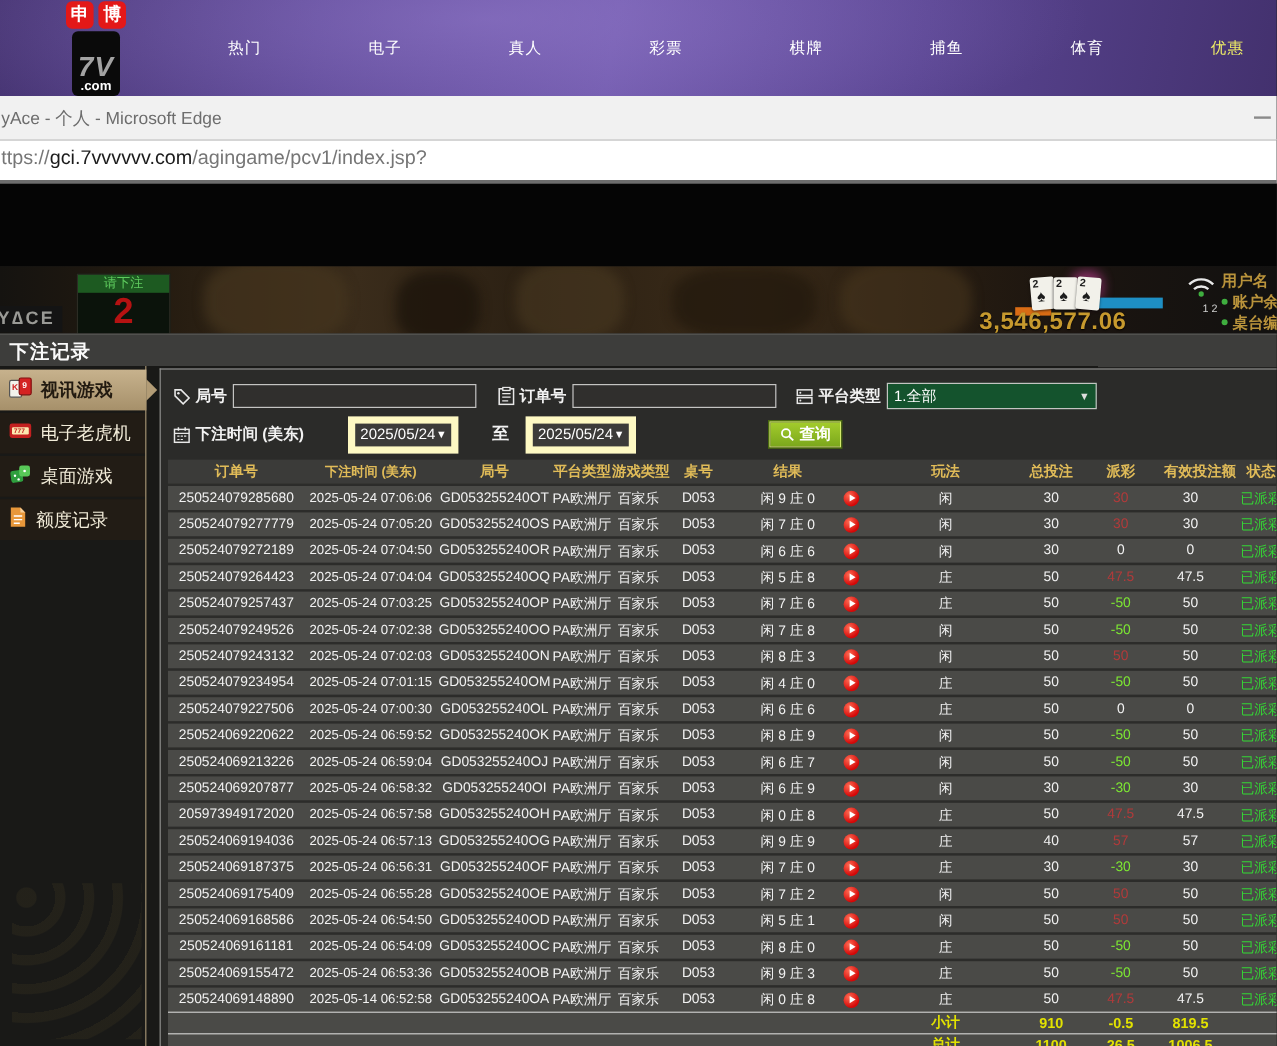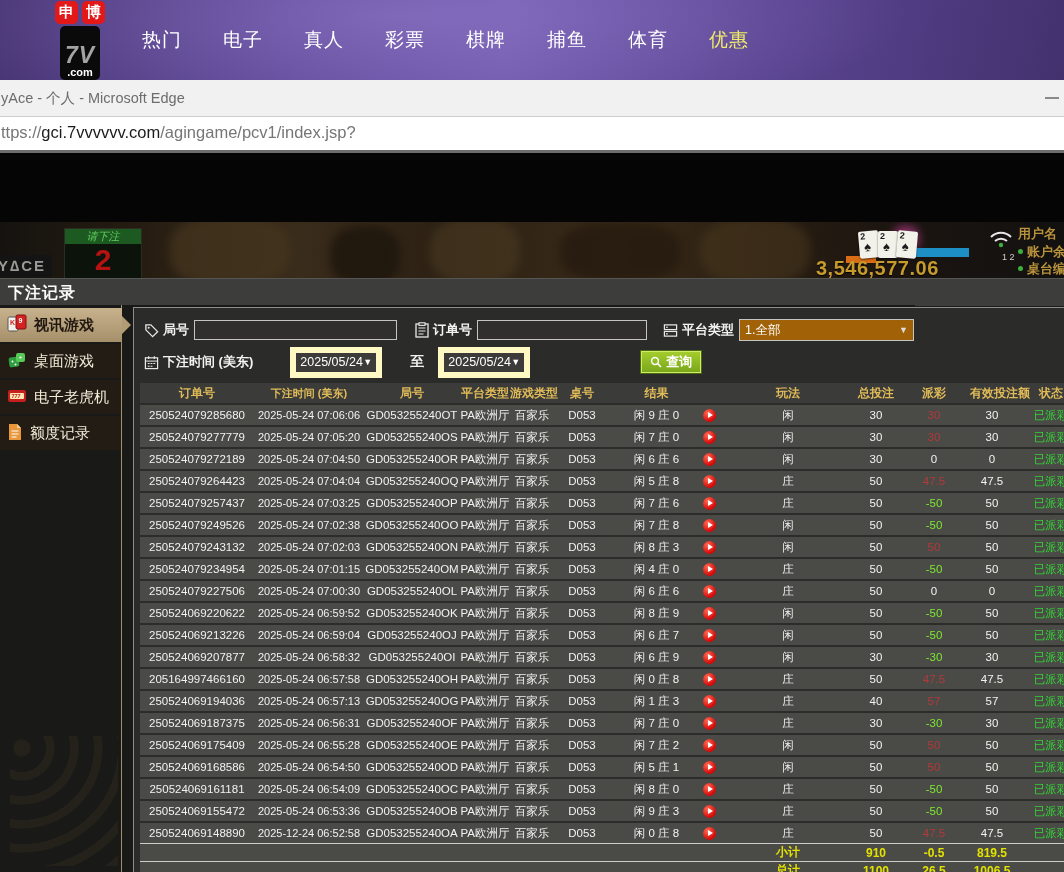--- a/index.html
+++ b/index.html
@@ -18,21 +18,21 @@
     display:flex;align-items:center;
   }
   .logo{margin-left:48px;width:64px;display:flex;flex-direction:column;align-items:center;cursor:pointer;}
   .logo-badges{display:flex;gap:4px;margin-bottom:2px;}
   .logo-badge{width:23px;height:23px;background:#e31818;border-radius:5px;color:#fff;
     font-size:15px;font-weight:bold;display:flex;align-items:center;justify-content:center;}
   .logo-box{background:#0a0a0a;border-radius:5px;padding:1px 5px 3px;display:flex;flex-direction:column;align-items:center;}
   .logo-main{color:#a3a3a3;font-size:23px;font-weight:bold;font-style:italic;line-height:24px;letter-spacing:1px;margin-top:16px;}
   .logo-suffix{color:#fff;font-size:11px;font-weight:bold;line-height:10px;}
   .nav-menu{display:flex;margin-left:30px;gap:41px;}
-  .nav-item{color:#ffffff;font-size:19px;letter-spacing:1px;cursor:pointer;white-space:nowrap;}
+  .nav-item{color:#ffffff;font-size:13px;letter-spacing:1px;cursor:pointer;white-space:nowrap;margin-left:48px;}
   .nav-item.highlight{color:var(--promo-yellow,#f0ee66);}
   
   .title-bar{position:absolute;left:0;top:80px;width:1064px;height:36px;background:#f1f1f1;border-bottom:1px solid #cfcfcf;}
   .title-text{position:absolute;left:1px;top:9px;color:#6d6d6d;font-size:14.5px;}
   .win-minimize{position:absolute;right:5px;top:17px;width:14px;height:2px;background:#8a8a8a;cursor:pointer;}
   
   .url-bar{position:absolute;left:0;top:117px;width:1064px;height:33px;background:#ffffff;border-bottom:3px solid #6e6e6e;cursor:text;}
   .url-text{position:absolute;left:1px;top:6px;font-size:16.5px;white-space:nowrap;}
   .url-dim{color:#767676;} .url-domain{color:#1b1b1b;}
   
@@ -41,21 +41,21 @@
     background:linear-gradient(90deg,#151310 0%,#241b10 12%,#3a2c1b 28%,#2b2013 42%,#3a2b19 58%,#281d11 72%,#1a1410 86%,#121110 100%);}
   .blob{position:absolute;filter:blur(5px);border-radius:40%;}
   .b1{left:170px;top:-6px;width:120px;height:70px;background:#46361f;opacity:.7;}
   .b2{left:330px;top:4px;width:70px;height:60px;background:#1d150c;opacity:.8;}
   .b3{left:430px;top:-4px;width:90px;height:66px;background:#4a3a22;opacity:.6;}
   .b4{left:560px;top:0;width:120px;height:60px;background:#241a0e;opacity:.8;}
   .b5{left:700px;top:-4px;width:110px;height:66px;background:#4a381f;opacity:.55;}
   .b6{left:893px;top:4px;width:26px;height:26px;background:#b13a86;opacity:.75;}
   .yace-brand{position:absolute;left:-4px;top:33px;color:#9a9a96;font-size:15px;font-weight:bold;letter-spacing:2px;background:#141414;padding:2px 6px 3px 2px;}
   .bet-box{position:absolute;left:64px;top:6px;width:76px;height:50px;background:#0b130b;border:1px solid #2c2c24;}
-  .bet-box-head{height:15px;background:#1d5a21;color:#5ecb5e;font-size:11px;text-align:center;line-height:15px;font-style:italic;}
+  .bet-box-head{height:15px;background:#1d5a21;color:#5ecb5e;font-size:11px;text-align:center;line-height:15px;}
   .bet-count{color:#b51212;font-size:30px;font-weight:bold;text-align:center;line-height:32px;}
   .cards{position:absolute;left:860px;top:9px;display:flex;}
   .card{width:20px;height:27px;background:#f2f1ea;border-radius:2px;margin-left:-1px;position:relative;
     color:#1c1c1c;box-shadow:0 1px 2px rgba(0,0,0,.6);}
   .card:nth-child(1){transform:rotate(-5deg);} .card:nth-child(3){transform:rotate(5deg);}
   .card .rank{position:absolute;left:2px;top:0;font-size:9px;font-weight:bold;}
   .card .suit{position:absolute;left:5px;top:9px;font-size:13px;line-height:13px;}
   .bar-orange{position:absolute;left:846px;top:34px;width:30px;height:7px;background:#d96c15;}
   .bar-blue{position:absolute;left:901px;top:26px;width:68px;height:9px;background:#1e8fc4;}
   .jackpot{position:absolute;left:816px;top:35px;color:#c79a2e;font-size:20px;font-weight:bold;
@@ -82,21 +82,21 @@
   .content-panel{position:absolute;left:133px;top:2px;width:930px;height:565px;
     background:#2b2b29;border-left:1px solid #8d8d8b;border-top:1px solid #8d8d8b;overflow:hidden;}
   
   .filters{padding:9px 0 0 10px;color:#f2f2f2;}
   .filter-row{display:flex;align-items:center;height:26px;}
   .filter-row + .filter-row{margin-top:6px;}
   .f-label{font-size:13px;font-weight:bold;margin:0 5px 0 4px;white-space:nowrap;}
   .f-input{width:193px;height:18px;background:#302f2d;border:1px solid #c4c4c2;color:#fff;
     font-size:12px;padding:0 4px;outline:none;}
   .f-input.short{width:160px;}
-  .f-select{width:163px;height:20px;background:#a16207;border:1px solid #c4c4c2;color:#fff;
+  .f-select{width:163px;height:20px;background:#14532d;border:1px solid #c4c4c2;color:#fff;
     font-size:12.5px;display:flex;align-items:center;justify-content:space-between;padding:0 5px;cursor:pointer;}
   .f-select .arrow{font-size:9px;color:#ddd;}
   .gap1{width:18px;} .gap2{width:16px;}
   .date-field{width:72px;height:19px;background:#3c3b39;border:6px solid #fef9c3;color:#fff;font-size:12.5px;
     display:flex;align-items:center;justify-content:space-between;padding:0 4px;cursor:pointer;}
   .date-field .arrow{font-size:9px;}
   .to-label{font-size:14px;font-weight:bold;width:26px;text-align:center;margin-left:22px;margin-right:8px;}
   .date1-offset{margin-left:32px;}
   .query-btn{margin-left:111px;height:22px;padding:0 8px;display:flex;align-items:center;gap:4px;
     background:linear-gradient(#a3cc2c,#7ba71c);border:1px solid #d2ea6a;outline:1px solid #4a6a10;
@@ -209,35 +209,35 @@
         <span><svg width="20" height="19" viewBox="0 0 20 19">
             <rect x="1" y="3" width="10" height="14" rx="1.5" fill="#f2f2ec" stroke="#555"></rect>
             <text x="3" y="11" font-size="7" fill="#d02020" font-weight="bold">K</text>
             <rect x="9" y="1" width="10" height="14" rx="1.5" fill="#d42222" stroke="#801010"></rect>
             <text x="11.5" y="9" font-size="7" fill="#fff" font-weight="bold">9</text>
           </svg></span>
         <span>视讯游戏</span>
       </div>
       <div class="sidebar-item">
         <span><svg width="20" height="18" viewBox="0 0 20 18">
+            <rect x="1" y="3" width="18" height="12" rx="2" fill="#c42020"></rect>
+            <rect x="3" y="6" width="14" height="6" rx="1" fill="#fce8b0"></rect>
+            <text x="4.5" y="11" font-size="5.5" fill="#c42020" font-weight="bold">777</text>
+          </svg></span>
+        <span>电子老虎机</span>
+      </div>
+      <div class="sidebar-item">
+        <span><svg width="20" height="18" viewBox="0 0 20 18">
             <rect x="2" y="6" width="10" height="10" rx="2" fill="#2e9e3e" transform="rotate(-8 7 11)"></rect>
             <rect x="9" y="2" width="9" height="9" rx="2" fill="#58c858"></rect>
             <circle cx="13.5" cy="6.5" r="1.1" fill="#fff"></circle>
             <circle cx="5.5" cy="10.5" r="1" fill="#fff"></circle>
             <circle cx="8.5" cy="13.5" r="1" fill="#fff"></circle>
           </svg></span>
         <span>桌面游戏</span>
-      </div>
-      <div class="sidebar-item">
-        <span><svg width="20" height="18" viewBox="0 0 20 18">
-            <rect x="1" y="3" width="18" height="12" rx="2" fill="#c42020"></rect>
-            <rect x="3" y="6" width="14" height="6" rx="1" fill="#fce8b0"></rect>
-            <text x="4.5" y="11" font-size="5.5" fill="#c42020" font-weight="bold">777</text>
-          </svg></span>
-        <span>电子老虎机</span>
       </div>
       <div class="sidebar-item">
         <span><svg width="16" height="18" viewBox="0 0 16 18">
             <path d="M2 1h8l4 4v12H2z" fill="#e8973a"></path>
             <path d="M10 1l4 4h-4z" fill="#f8cf9a"></path>
             <path d="M4.5 8h7M4.5 11h7M4.5 14h5" stroke="#fff" stroke-width="1.2"></path>
           </svg></span>
         <span>额度记录</span>
       </div>
     </div>
@@ -516,21 +516,21 @@
             <span class="result-text">闲 6 庄 9</span>
             <span class="play-icon"></span>
           </div>
           <div class="tcell c7">闲</div>
           <div class="tcell c8">30</div>
           <div class="tcell c9 tone-loss">-30</div>
           <div class="tcell c10">30</div>
           <div class="tcell c11 status-ok">已派彩</div>
         </div>
         <div class="trow">
-          <div class="tcell c0">205164997466160</div>
+          <div class="tcell c0">205973949172020</div>
           <div class="tcell c1">2025-05-24 06:57:58</div>
           <div class="tcell c2">GD053255240OH</div>
           <div class="tcell c3">PA欧洲厅</div>
           <div class="tcell c4">百家乐</div>
           <div class="tcell c5">D053</div>
           <div class="tcell c6">
             <span class="result-text">闲 0 庄 8</span>
             <span class="play-icon"></span>
           </div>
           <div class="tcell c7">庄</div>
@@ -540,21 +540,21 @@
           <div class="tcell c11 status-ok">已派彩</div>
         </div>
         <div class="trow">
           <div class="tcell c0">250524069194036</div>
           <div class="tcell c1">2025-05-24 06:57:13</div>
           <div class="tcell c2">GD053255240OG</div>
           <div class="tcell c3">PA欧洲厅</div>
           <div class="tcell c4">百家乐</div>
           <div class="tcell c5">D053</div>
           <div class="tcell c6">
-            <span class="result-text">闲 1 庄 3</span>
+            <span class="result-text">闲 9 庄 9</span>
             <span class="play-icon"></span>
           </div>
           <div class="tcell c7">庄</div>
           <div class="tcell c8">40</div>
           <div class="tcell c9 tone-win">57</div>
           <div class="tcell c10">57</div>
           <div class="tcell c11 status-ok">已派彩</div>
         </div>
         <div class="trow">
           <div class="tcell c0">250524069187375</div>
@@ -636,21 +636,21 @@
             <span class="play-icon"></span>
           </div>
           <div class="tcell c7">庄</div>
           <div class="tcell c8">50</div>
           <div class="tcell c9 tone-loss">-50</div>
           <div class="tcell c10">50</div>
           <div class="tcell c11 status-ok">已派彩</div>
         </div>
         <div class="trow">
           <div class="tcell c0">250524069148890</div>
-          <div class="tcell c1">2025-12-24 06:52:58</div>
+          <div class="tcell c1">2025-05-14 06:52:58</div>
           <div class="tcell c2">GD053255240OA</div>
           <div class="tcell c3">PA欧洲厅</div>
           <div class="tcell c4">百家乐</div>
           <div class="tcell c5">D053</div>
           <div class="tcell c6">
             <span class="result-text">闲 0 庄 8</span>
             <span class="play-icon"></span>
           </div>
           <div class="tcell c7">庄</div>
           <div class="tcell c8">50</div>

